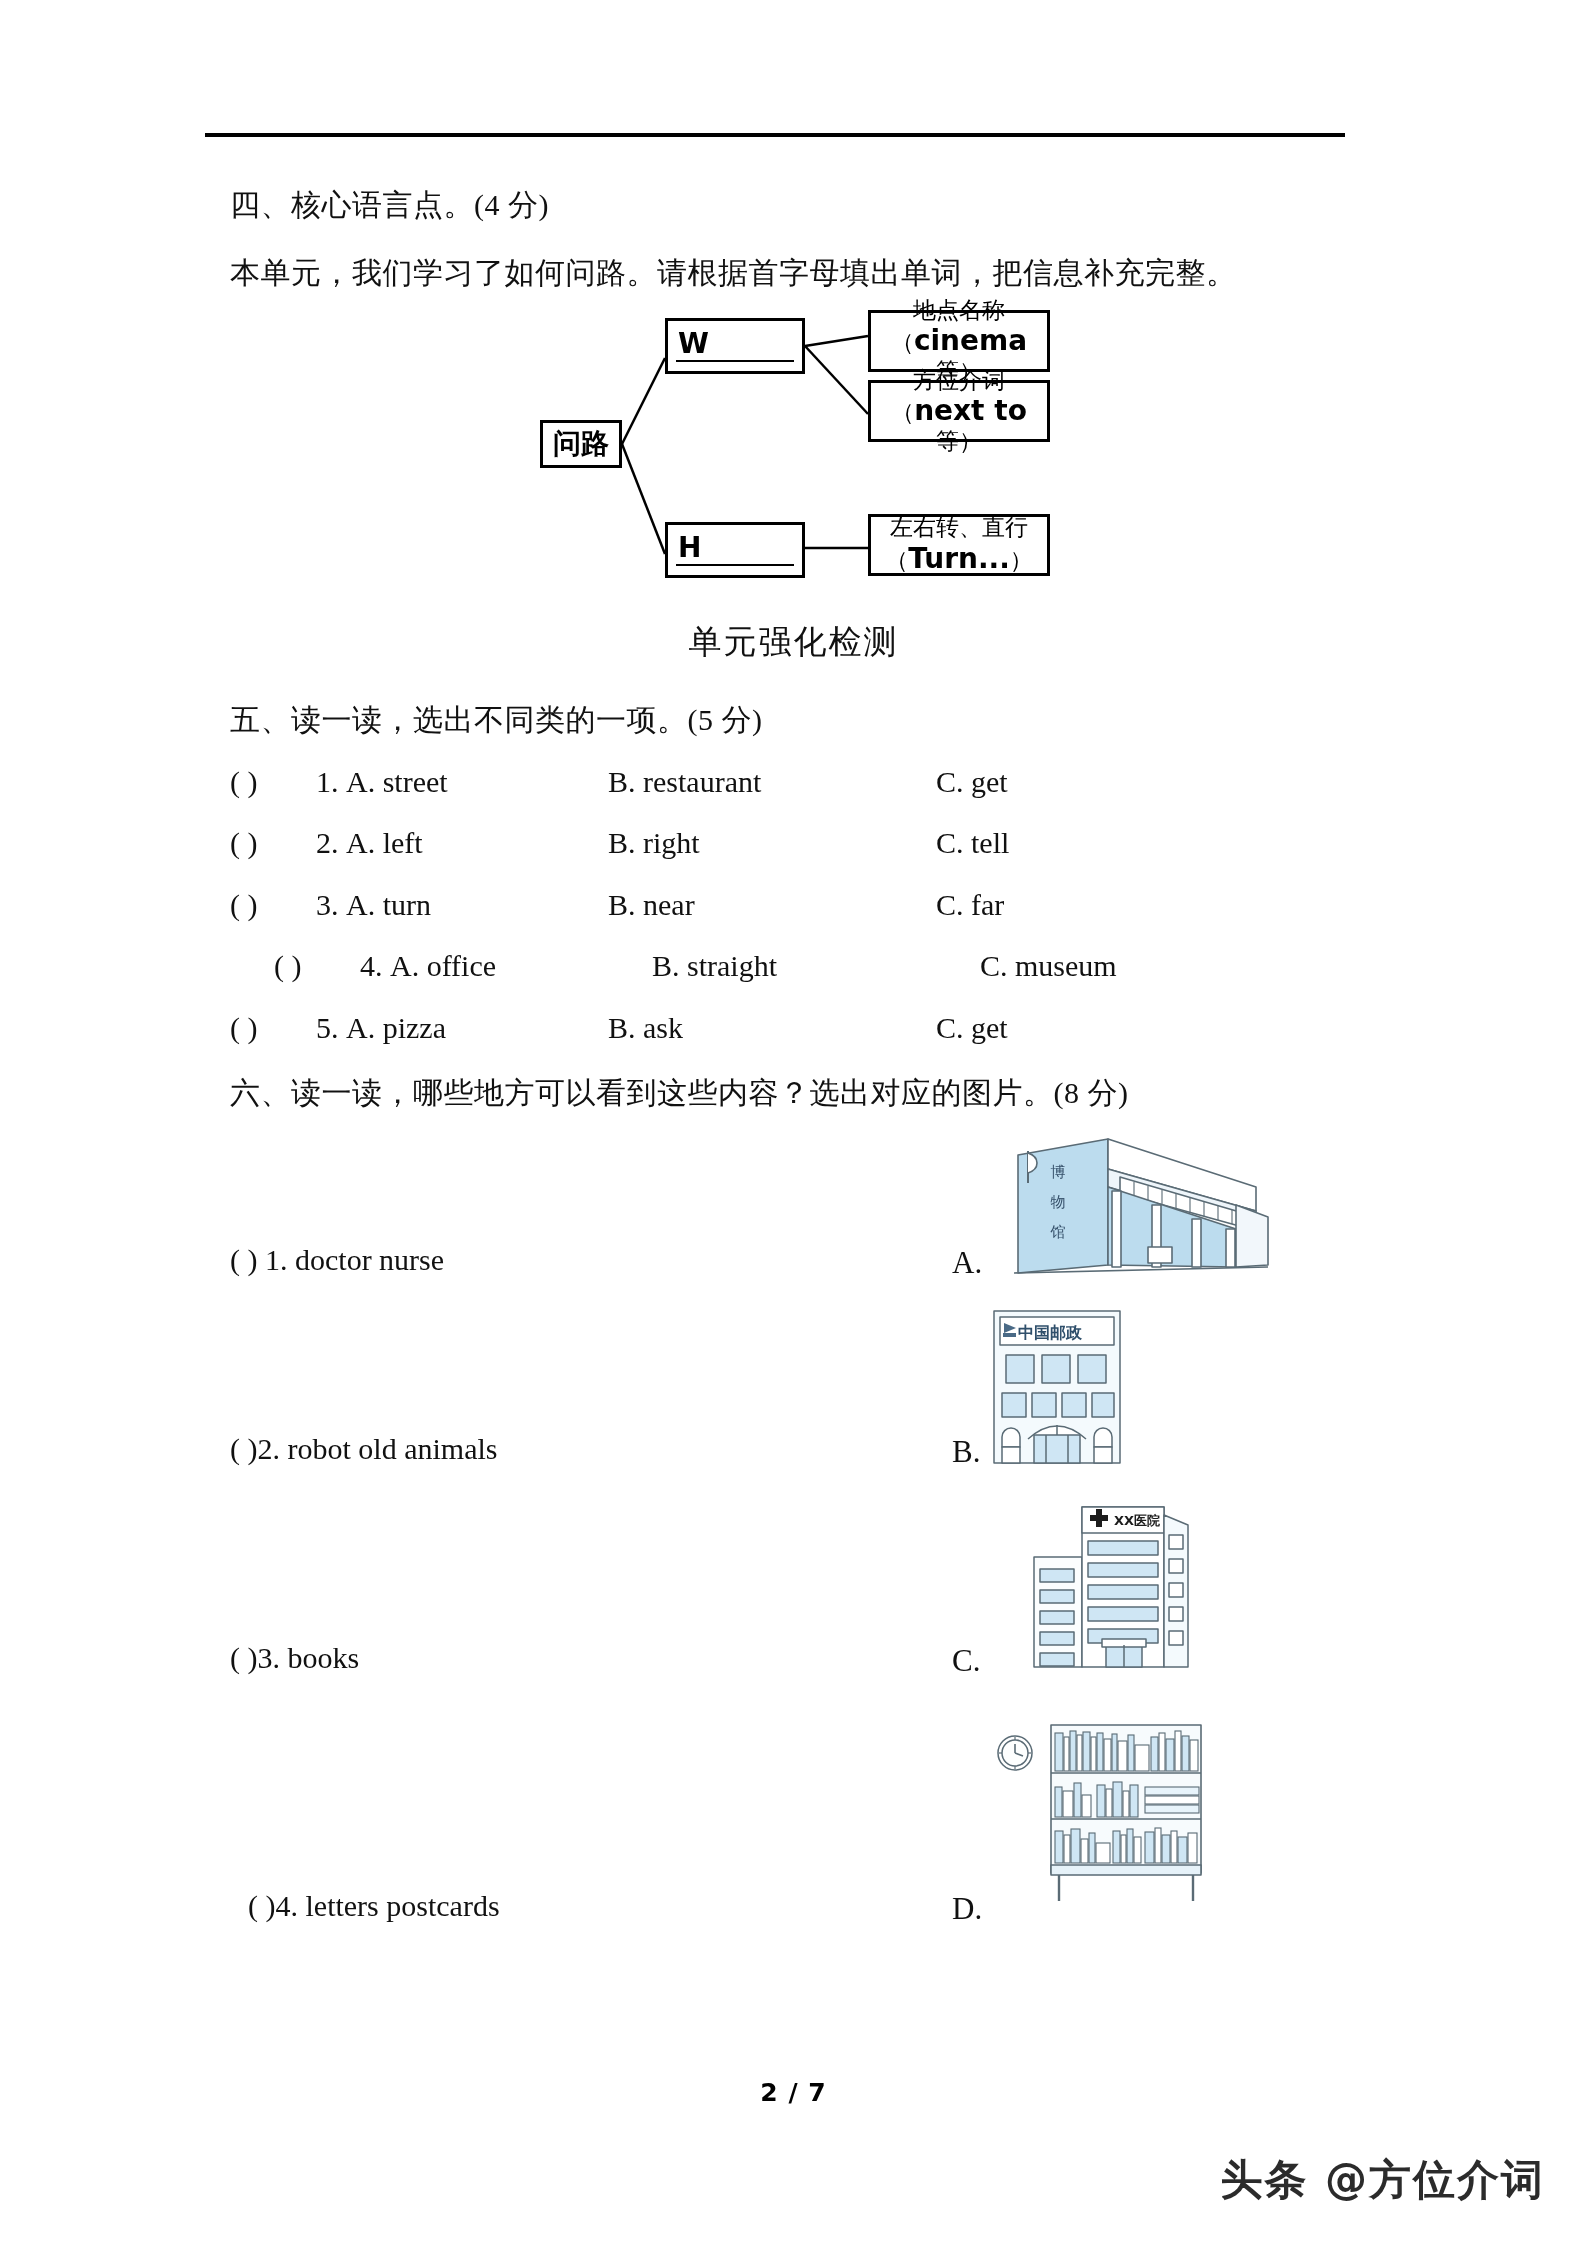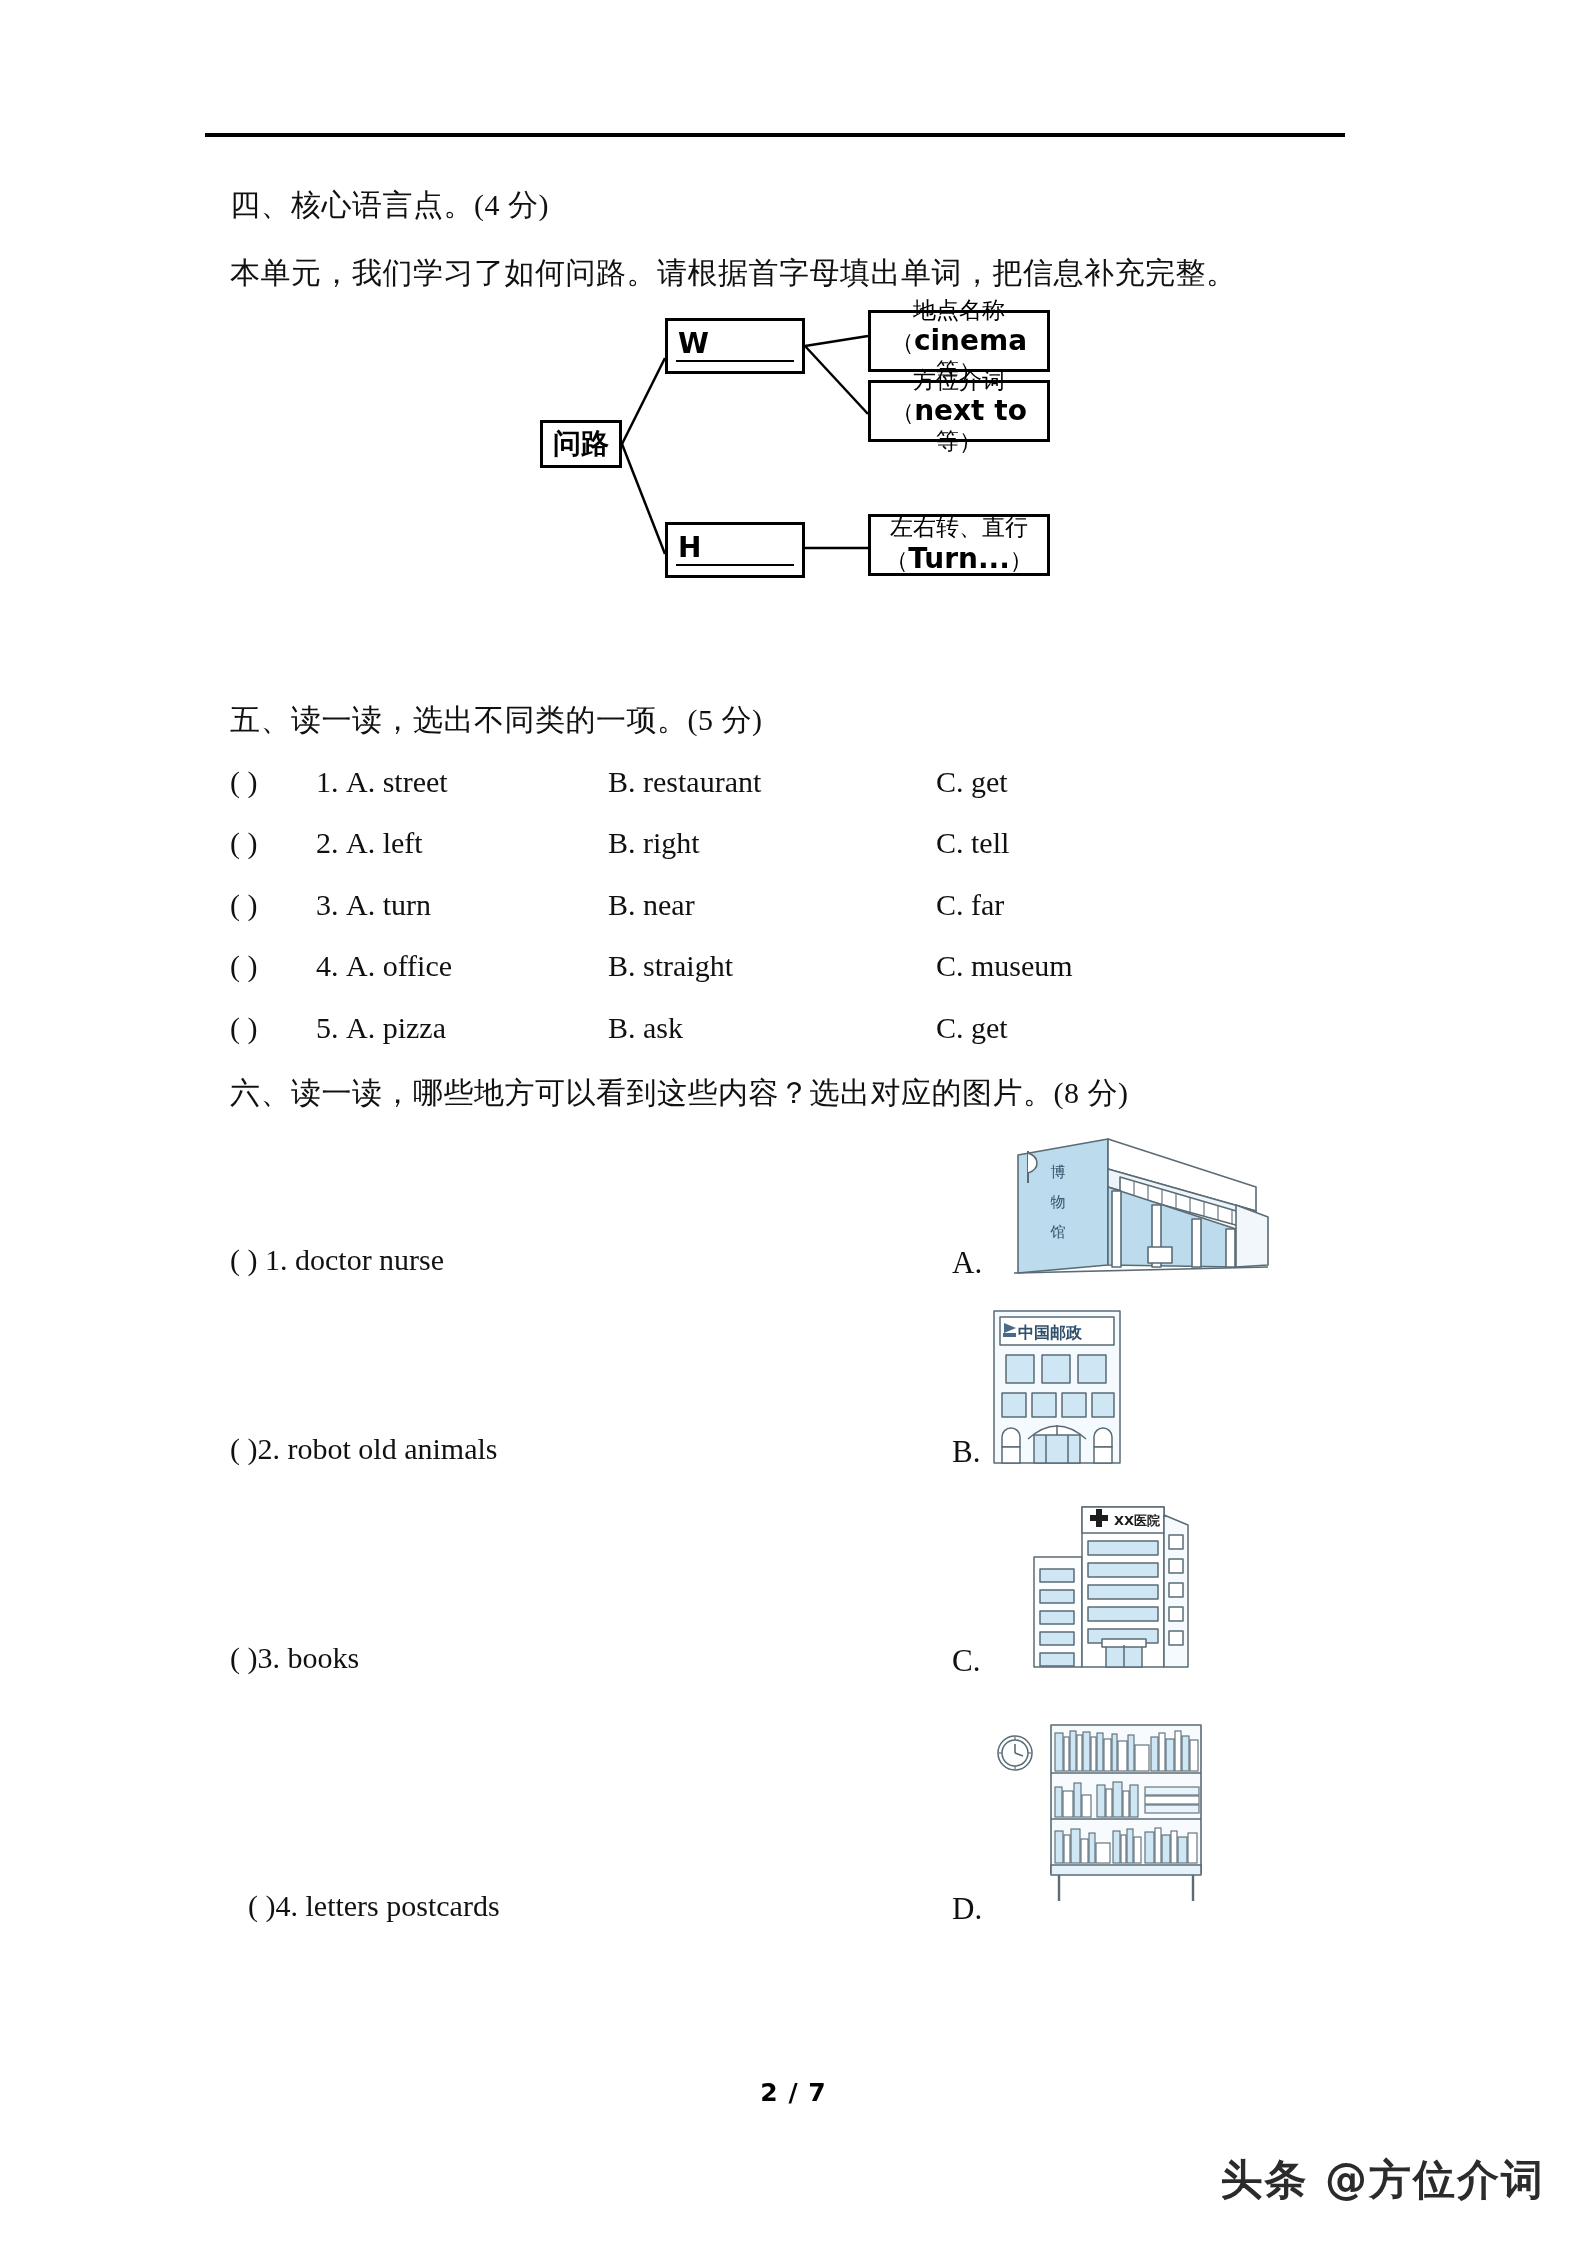--- a/index.html
+++ b/index.html
@@ -242,39 +242,40 @@
     </div>
 
     <div class="dbox leaf leaf3">
       <span class="l1">左右转、直行</span>
       <span class="l2">
         <span>（</span><span class="mono">Turn...</span><span>）</span>
       </span>
     </div>
   </div>
 
+  <div class="unit-title cn" style="top:620px;">单元强化检测</div>
 
   <div class="sec-head cn" style="left:230px; top:700px;">五、读一读，选出不同类的一项。(5 分)</div>
 
   <div class="choice-row" style="top:765px;">
     <span class="paren">(      )</span><span>1.</span>
     <span class="optA">A. street</span><span class="optB">B. restaurant</span><span class="optC">C. get</span>
   </div>
 
   <div class="choice-row" style="top:826px;">
     <span class="paren">(      )</span><span>2.</span>
     <span class="optA">A. left</span><span class="optB">B. right</span><span class="optC">C. tell</span>
   </div>
 
   <div class="choice-row" style="top:888px;">
     <span class="paren">(      )</span><span>3.</span>
     <span class="optA">A. turn</span><span class="optB">B. near</span><span class="optC">C. far</span>
   </div>
 
-  <div class="choice-row" style="top:949px;">
+  <div class="choice-row" style="top:949px;margin-left:44px;">
     <span class="paren">(      )</span><span>4.</span>
     <span class="optA">A. office</span><span class="optB">B. straight</span><span class="optC">C. museum</span>
   </div>
 
   <div class="choice-row" style="top:1011px;">
     <span class="paren">(      )</span><span>5.</span>
     <span class="optA">A. pizza</span><span class="optB">B. ask</span><span class="optC">C. get</span>
   </div>
 
   <div class="sec-head cn" style="left:230px; top:1073px;">六、读一读，哪些地方可以看到这些内容？选出对应的图片。(8 分)</div>

